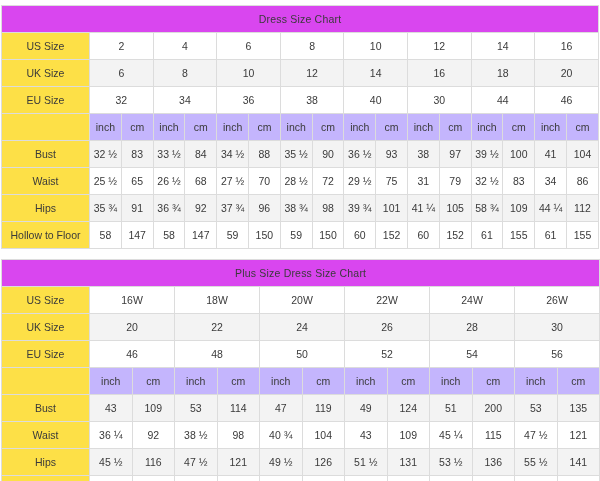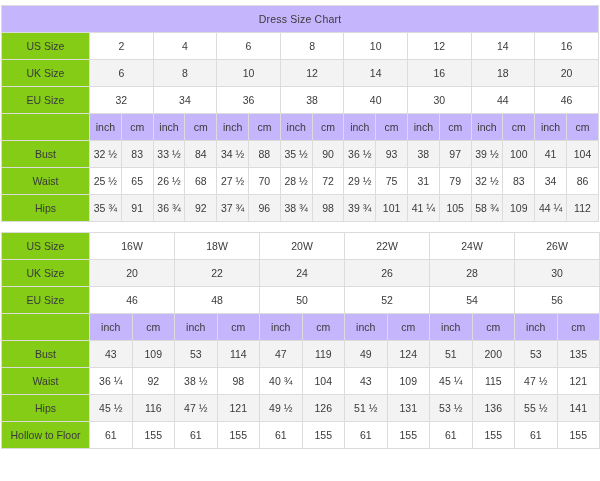--- a/index.html
+++ b/index.html
@@ -38,30 +38,30 @@
     vertical-align: middle;
     height: 26px;
     padding: 0 2px;
     color: #3a3a3a;
     white-space: nowrap;
     overflow: hidden;
   }
   .title-row td {
     height: 28px;
     border: 1px solid #dcdcdc;
-    background: #c4b5fd;
+    background: #d946ef;
   }
   .title {
     font-size: 13px;
     font-weight: bold;
     color: #2b2b2b;
     letter-spacing: .2px;
   }
   .rowlabel {
-    background: #84cc16;
+    background: #fde047;
     font-size: 10.5px;
     color: #3a3a3a;
     text-align: center;
   }
   .shaded {
     background: #f3f3f3;
   }
   .plain {
     background: #ffffff;
   }
@@ -212,40 +212,62 @@
         <td class="shaded">39 ¾</td>
         <td class="shaded">101</td>
         <td class="shaded">41 ¼</td>
         <td class="shaded">105</td>
         <td class="shaded">58 ¾</td>
         <td class="shaded">109</td>
         <td class="shaded">44 ¼</td>
         <td class="shaded">112</td>
       </tr>
 
+      <tr>
+        <td class="rowlabel">Hollow to Floor</td>
+        <td class="plain">58</td>
+        <td class="plain">147</td>
+        <td class="plain">58</td>
+        <td class="plain">147</td>
+        <td class="plain">59</td>
+        <td class="plain">150</td>
+        <td class="plain">59</td>
+        <td class="plain">150</td>
+        <td class="plain">60</td>
+        <td class="plain">152</td>
+        <td class="plain">60</td>
+        <td class="plain">152</td>
+        <td class="plain">61</td>
+        <td class="plain">155</td>
+        <td class="plain">61</td>
+        <td class="plain">155</td>
+      </tr>
     </tbody>
   </table>
 
   <table class="chart">
     <colgroup>
       <col style="width:88px">
       <col style="width:42.5px">
         <col style="width:42.5px">
       <col style="width:42.5px">
         <col style="width:42.5px">
       <col style="width:42.5px">
         <col style="width:42.5px">
       <col style="width:42.5px">
         <col style="width:42.5px">
       <col style="width:42.5px">
         <col style="width:42.5px">
       <col style="width:42.5px">
         <col style="width:42.5px">
     </colgroup>
     <tbody>
+      <tr class="title-row">
+        <td colspan="13" class="title">Plus Size Dress Size Chart</td>
+      </tr>
 
       <tr>
         <td class="rowlabel">US Size</td>
         <td class="plain sizehdr" colspan="2">16W</td>
         <td class="plain sizehdr" colspan="2">18W</td>
         <td class="plain sizehdr" colspan="2">20W</td>
         <td class="plain sizehdr" colspan="2">22W</td>
         <td class="plain sizehdr" colspan="2">24W</td>
         <td class="plain sizehdr" colspan="2">26W</td>
       </tr>

